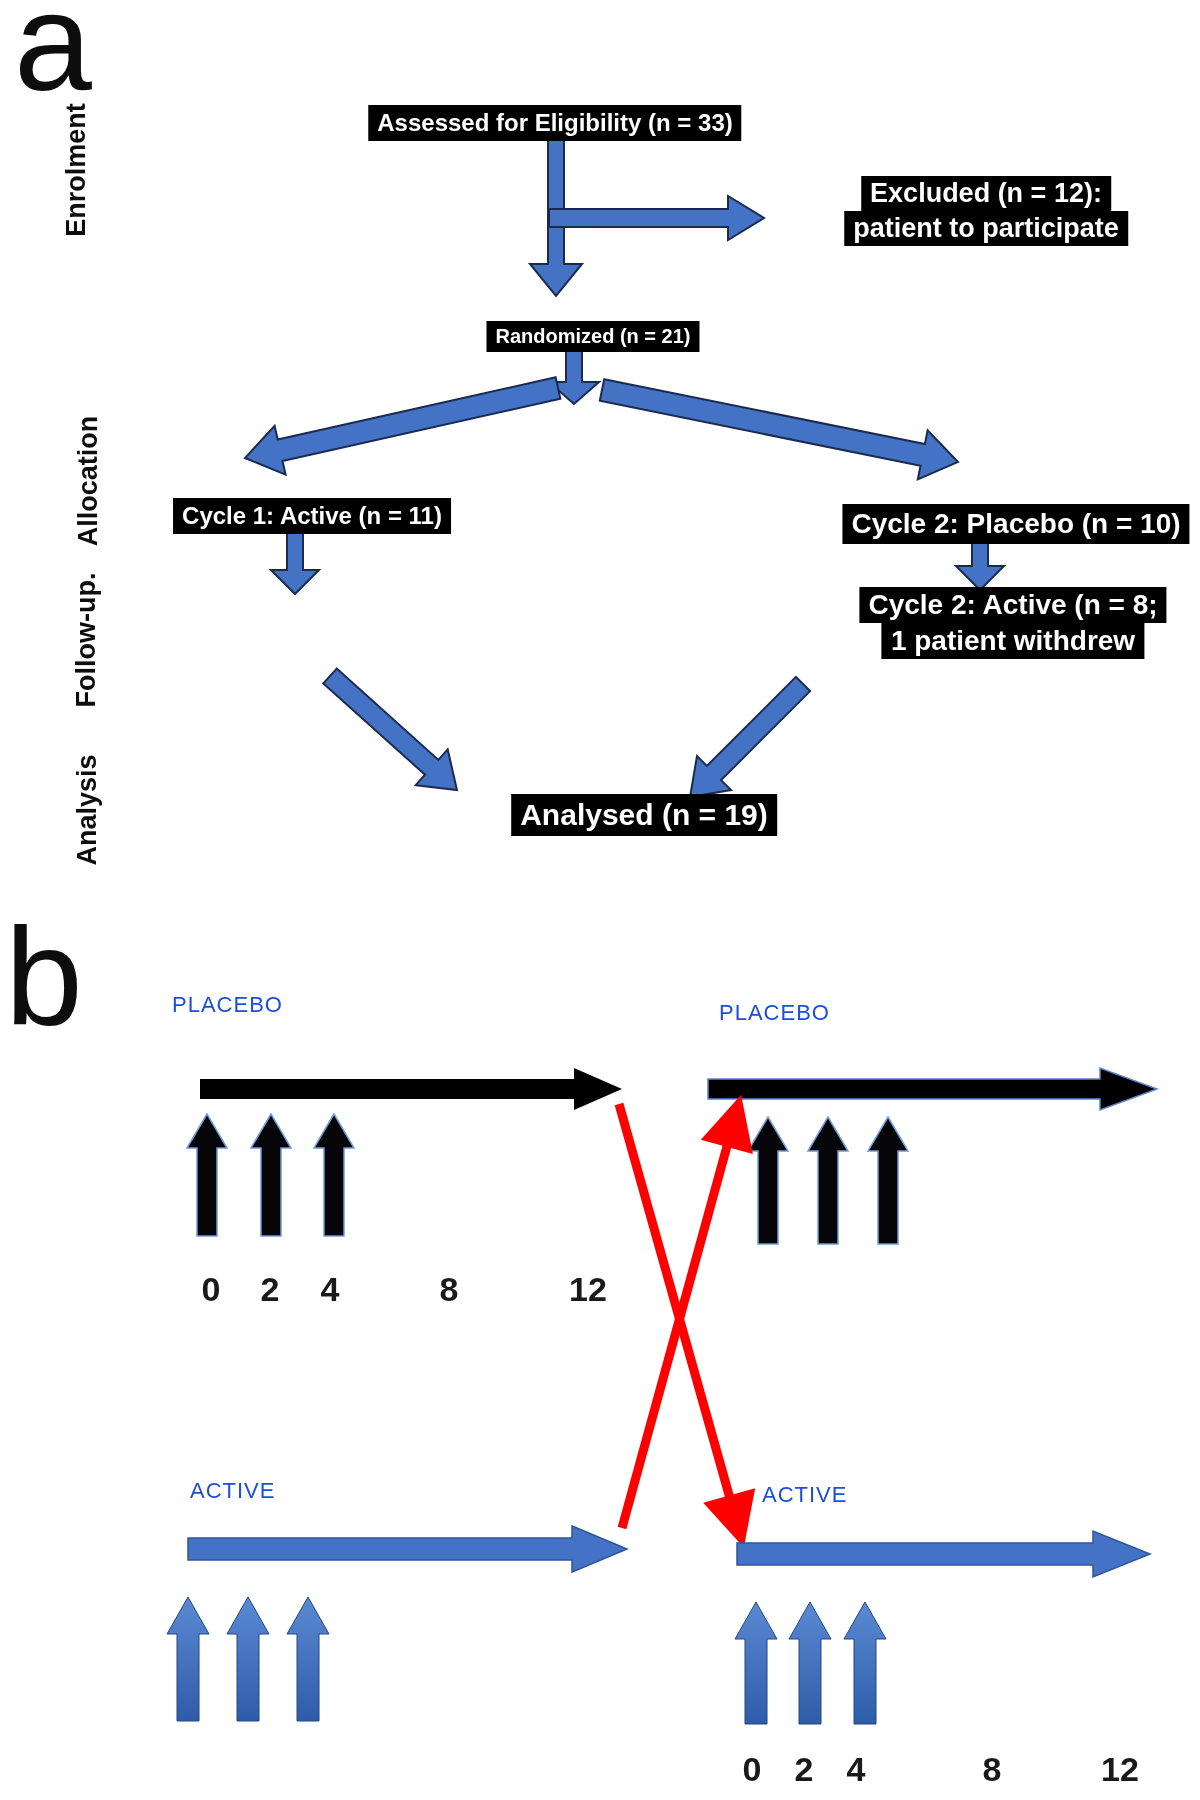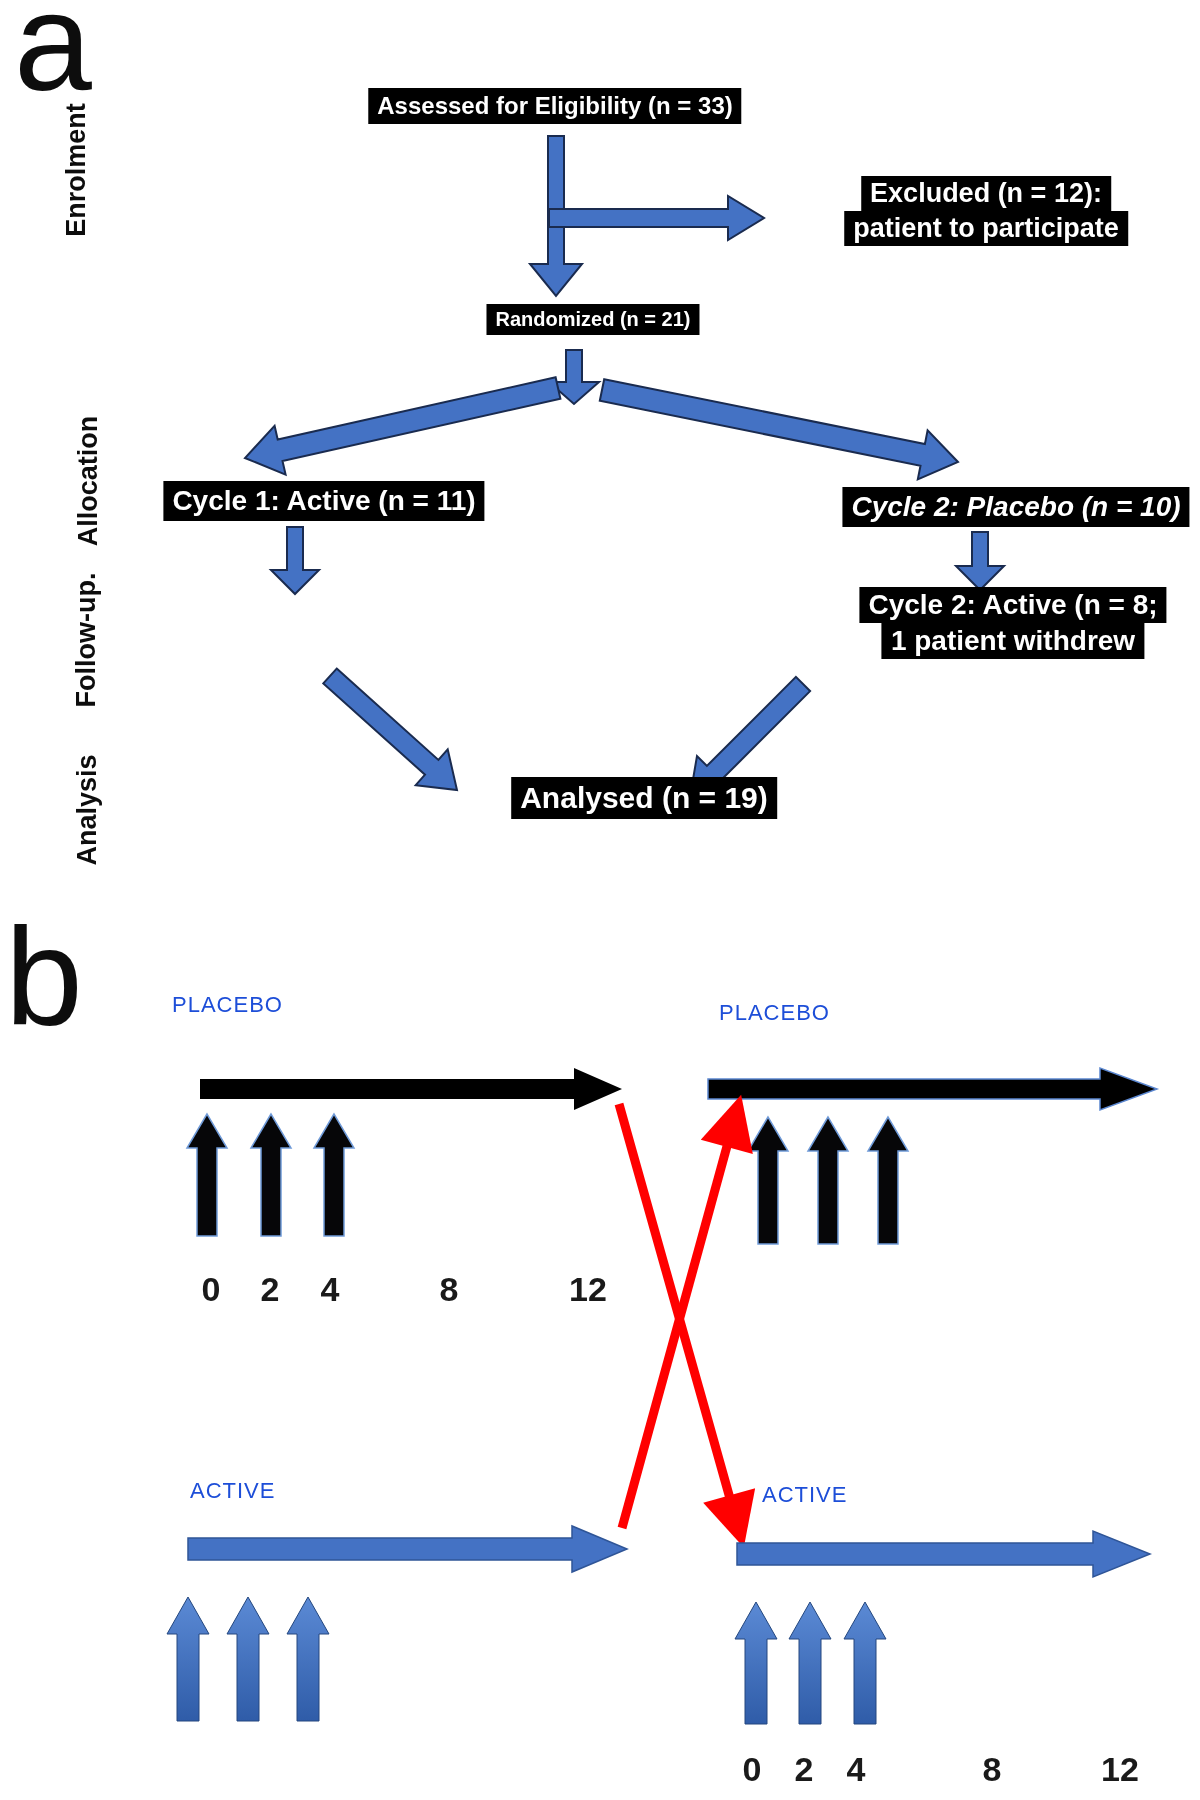--- a/index.html
+++ b/index.html
@@ -3,21 +3,21 @@
 <meta charset="utf-8">
 <style>
   html,body{margin:0;padding:0;background:#ffffff;}
   #figure{position:relative;width:1200px;height:1800px;background:#ffffff;overflow:hidden;
           font-family:"Liberation Sans","DejaVu Sans",sans-serif;}
   svg.layer{position:absolute;left:0;top:0;}
   .panel-label{position:absolute;color:#0d0d0d;font-size:140px;line-height:1;font-weight:400;}
   .stage-label{position:absolute;transform:translate(-50%,-50%) rotate(-90deg);
                font-weight:700;font-size:27px;color:#0d0d0d;white-space:nowrap;}
   .flow-box{position:absolute;transform:translateX(-50%);background:#000;color:#fff;
-            font-weight:700;white-space:nowrap;padding:4px 9px;}
+            font-weight:700;white-space:nowrap;padding:4px 9px;margin-top:17px;}
   .flow-stack{position:absolute;transform:translateX(-50%);display:flex;flex-direction:column;align-items:center;}
   .flow-stack .line{background:#000;color:#fff;font-weight:700;white-space:nowrap;padding:2px 9px;}
   .tl-label{position:absolute;font-size:22px;letter-spacing:1px;color:#1d4ed8;white-space:nowrap;}
   .tick{position:absolute;transform:translateX(-50%);font-size:34px;font-weight:600;color:#1a1a1a;}
 </style>
 </head>
 <body>
 
 <div id="figure">
 
@@ -87,23 +87,23 @@
 
   <div class="flow-box" style="left:555px;top:88px;font-size:24px;">Assessed for Eligibility (n = 33)</div>
 
   <div class="flow-stack" style="left:986px;top:176px;font-size:27px;">
     <div class="line">Excluded (n = 12):</div>
     <div class="line">patient to participate</div>
   </div>
 
   <div class="flow-box" style="left:593px;top:304px;font-size:20px;">Randomized (n = 21)</div>
 
-  <div class="flow-box" style="left:324px;top:481px;font-size:28px;">Cycle 1: Active (n = 11)</div>
+  <div class="flow-box" style="left:312px;top:481px;font-size:24px;">Cycle 1: Active (n = 11)</div>
 
-  <div class="flow-box" style="left:1016px;top:487px;font-size:28px;font-style:italic;">Cycle 2: Placebo (n = 10)</div>
+  <div class="flow-box" style="left:1016px;top:487px;font-size:28px;">Cycle 2: Placebo (n = 10)</div>
 
   <div class="flow-stack" style="left:342px;top:587px;font-size:28px;">
   </div>
 
   <div class="flow-stack" style="left:1013px;top:587px;font-size:28px;">
     <div class="line">Cycle 2: Active (n = 8;</div>
     <div class="line">1 patient withdrew</div>
   </div>
 
   <div class="flow-box" style="left:644px;top:777px;font-size:30px;">Analysed (n = 19)</div>

